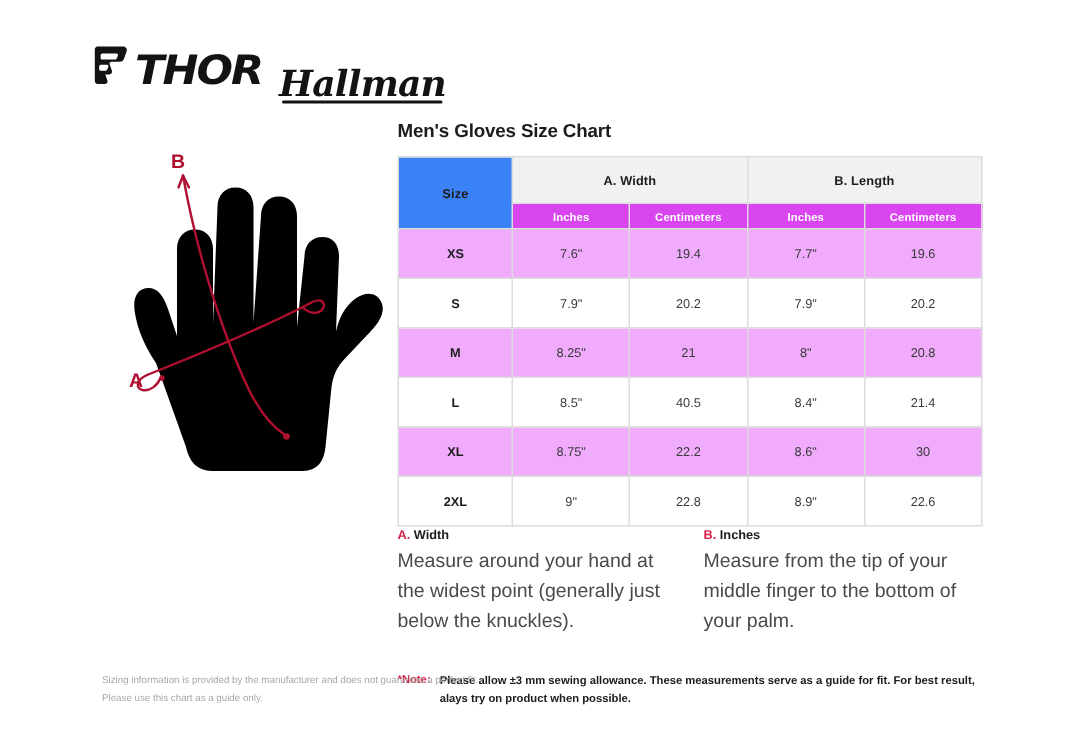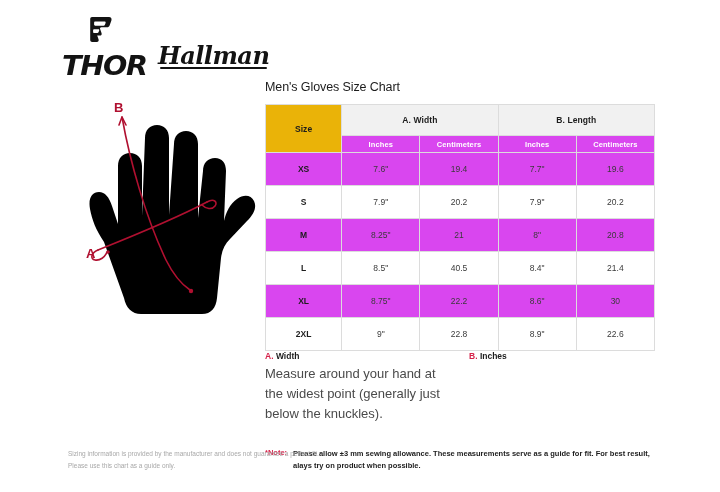--- a/index.html
+++ b/index.html
@@ -24,21 +24,20 @@
     width: 230px;
     height: 42px;
     display: flex;
     align-items: center;
     gap: 16px;
   }
   #thor-logo-wrap {
     display: flex;
     align-items: center;
     gap: 2px;
-    flex-direction: column;
   }
   #thor-wordmark {
     font-family: "DejaVu Sans", sans-serif;
     font-weight: bold;
     font-style: italic;
     font-size: 27px;
     letter-spacing: -1.2px;
     color: #131313;
     line-height: 1;
     transform: scaleX(1.06);
@@ -77,21 +76,21 @@
 
   
   #content-column {
     position: absolute;
     left: 265px;
     top: 80px;
     width: 392px;
   }
   #chart-title {
     font-size: 12.5px;
-    font-weight: normal;
+    font-weight: bold;
     color: #1c1c1c;
     letter-spacing: -0.1px;
     margin: 0 0 10px 0;
   }
 
   
   #size-table {
     border-collapse: collapse;
     width: 390px;
     table-layout: fixed;
@@ -104,21 +103,21 @@
   }
   th.grp-head {
     background: #f1f1f1;
     font-size: 8.5px;
     font-weight: bold;
     color: #1c1c1c;
     height: 28px;
     letter-spacing: 0.1px;
   }
   th.size-head {
-    background: #eab308;
+    background: #3b82f6;
     font-size: 8.5px;
     font-weight: bold;
     color: #1c1c1c;
     letter-spacing: 0.1px;
   }
   th.unit-head {
     background: #d946ef;
     color: #ffffff;
     font-size: 7.5px;
     font-weight: bold;
@@ -130,21 +129,21 @@
   }
   #size-table tbody td {
     height: 30px;
     font-size: 8.5px;
     color: #3a3a3a;
   }
   #size-table tbody td.size-cell {
     font-weight: bold;
     color: #1c1c1c;
   }
-  tr.row-shaded td { background: #d946ef; }
+  tr.row-shaded td { background: #f0abfc; }
   tr.row-plain td { background: #ffffff; }
 
   
   #measure-title {
     font-size: 12.5px;
     font-weight: bold;
     color: #1c1c1c;
     margin: 17px 0 9px 0;
     letter-spacing: -0.1px;
   }
@@ -357,20 +356,21 @@
         <span class="marker">A.</span>
         <span>Width</span>
       </div>
       <div class="measure-body">Measure around your hand at the widest point (generally just below the knuckles).</div>
     </div>
     <div class="measure-col">
       <div class="measure-head">
         <span class="marker">B.</span>
         <span>Inches</span>
       </div>
+      <div class="measure-body">Measure from the tip of your middle finger to the bottom of your palm.</div>
     </div>
   </div>
 
   <div id="note-block">
     <span id="note-label">*Note:</span>
     <span id="note-text">Please allow ±3 mm sewing allowance. These measurements serve as a guide for fit. For best result, alays try on product when possible.</span>
   </div>
 </div>
 
 <div id="footer-note">

